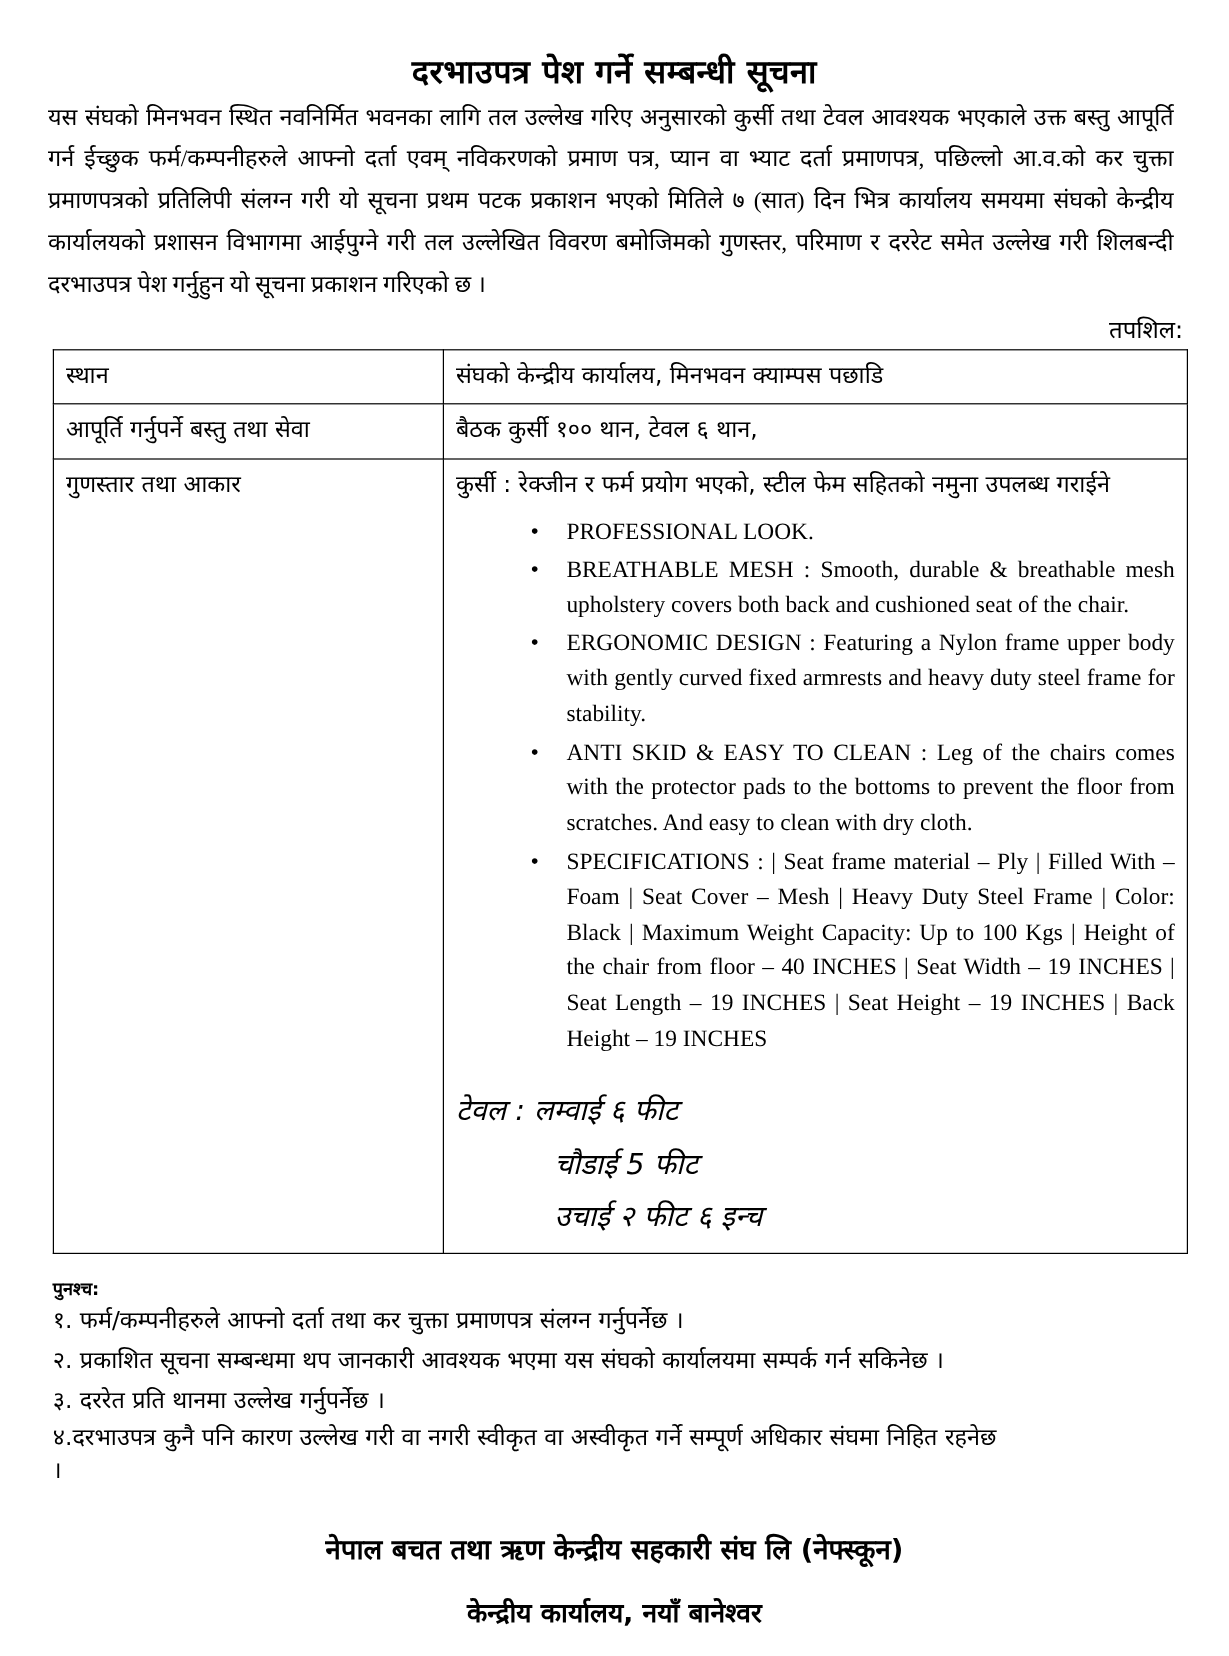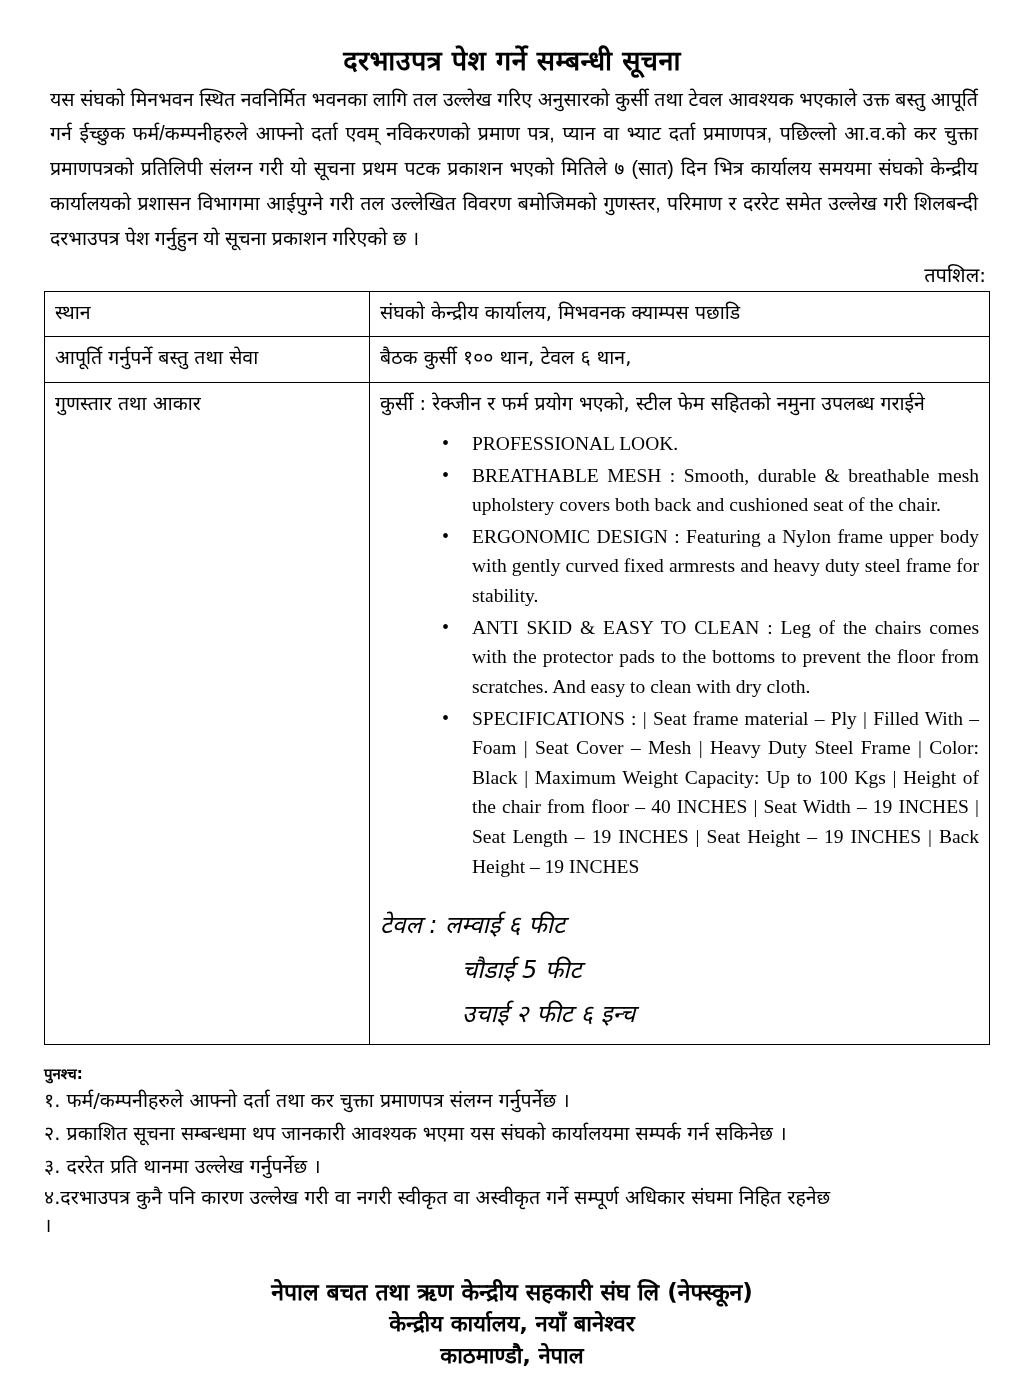--- a/index.html
+++ b/index.html
@@ -36,26 +36,26 @@
     text-align: center;
     font-family: "DejaVu Sans", "Liberation Sans", sans-serif;
     font-weight: normal;
     font-size: 20px;
     line-height: 1.3;
     margin: 0 0 22px 0;
   }
 
   
   .body-para {
-    font-family: Liberation Sans, sans-serif;
+    font-family: Liberation Serif, serif;
     font-size: 19.5px;
     line-height: 1.78;
     text-align: justify;
     text-justify: inter-word;
-    margin: 0 8px 6px 12px;
+    margin: 0 8px 6px 2px;
   }
 
   
   .tapsheel-label {
     font-family: "DejaVu Sans", "Liberation Sans", sans-serif;
     font-size: 20px;
     font-weight: normal;
     margin: 6px 0 3px 6px;
     text-align: right;
   }
@@ -155,38 +155,38 @@
   }
 
   
   .footer {
     margin-top: 36px;
     text-align: center;
     font-family: "DejaVu Sans", "Liberation Sans", sans-serif;
     font-weight: bold;
   }
   .footer .f-org { font-size: 23px; line-height: 1.42; }
-  .footer .f-line { font-size: 22px; line-height: 1.42; }
+  .footer .f-line { font-size: 22px; line-height: 1.42; margin-top: 22px; }
 </style>
 </head>
 <body>
 
 <div class="page">
 
   <h1 class="doc-title">दरभाउपत्र पेश गर्ने सम्बन्धी सूचना</h1>
 
   <p class="body-para">यस संघको मिनभवन स्थित नवनिर्मित भवनका लागि तल उल्लेख गरिए अनुसारको कुर्सी तथा टेवल आवश्यक भएकाले उक्त बस्तु आपूर्ति गर्न ईच्छुक फर्म/कम्पनीहरुले आफ्नो दर्ता एवम् नविकरणको प्रमाण पत्र, प्यान वा भ्याट दर्ता प्रमाणपत्र, पछिल्लो आ.व.को कर चुक्ता प्रमाणपत्रको प्रतिलिपी संलग्न गरी यो सूचना प्रथम पटक प्रकाशन भएको मितिले ७ (सात) दिन भित्र कार्यालय समयमा संघको केन्द्रीय कार्यालयको प्रशासन विभागमा आईपुग्ने गरी तल उल्लेखित विवरण बमोजिमको गुणस्तर, परिमाण र दररेट समेत उल्लेख गरी शिलबन्दी दरभाउपत्र पेश गर्नुहुन यो सूचना प्रकाशन गरिएको छ ।</p>
 
   <div class="tapsheel-label">तपशिल:</div>
 
   <table class="detail-table">
     <tbody>
       <tr>
         <td class="col-key">स्थान</td>
-        <td class="col-val">संघको केन्द्रीय कार्यालय, मिभवनक क्याम्पस पछाडि</td>
+        <td class="col-val">संघको केन्द्रीय कार्यालय, मिनभवन क्याम्पस पछाडि</td>
       </tr>
       <tr>
         <td class="col-key">आपूर्ति गर्नुपर्ने बस्तु तथा सेवा</td>
         <td class="col-val">बैठक कुर्सी १०० थान, टेवल ६ थान,</td>
       </tr>
       <tr>
         <td class="col-key">गुणस्तार तथा आकार</td>
         <td class="col-val">
           <span class="np-line">कुर्सी : रेक्जीन र फर्म प्रयोग भएको, स्टील फेम सहितको नमुना उपलब्ध गराईने</span>
 

